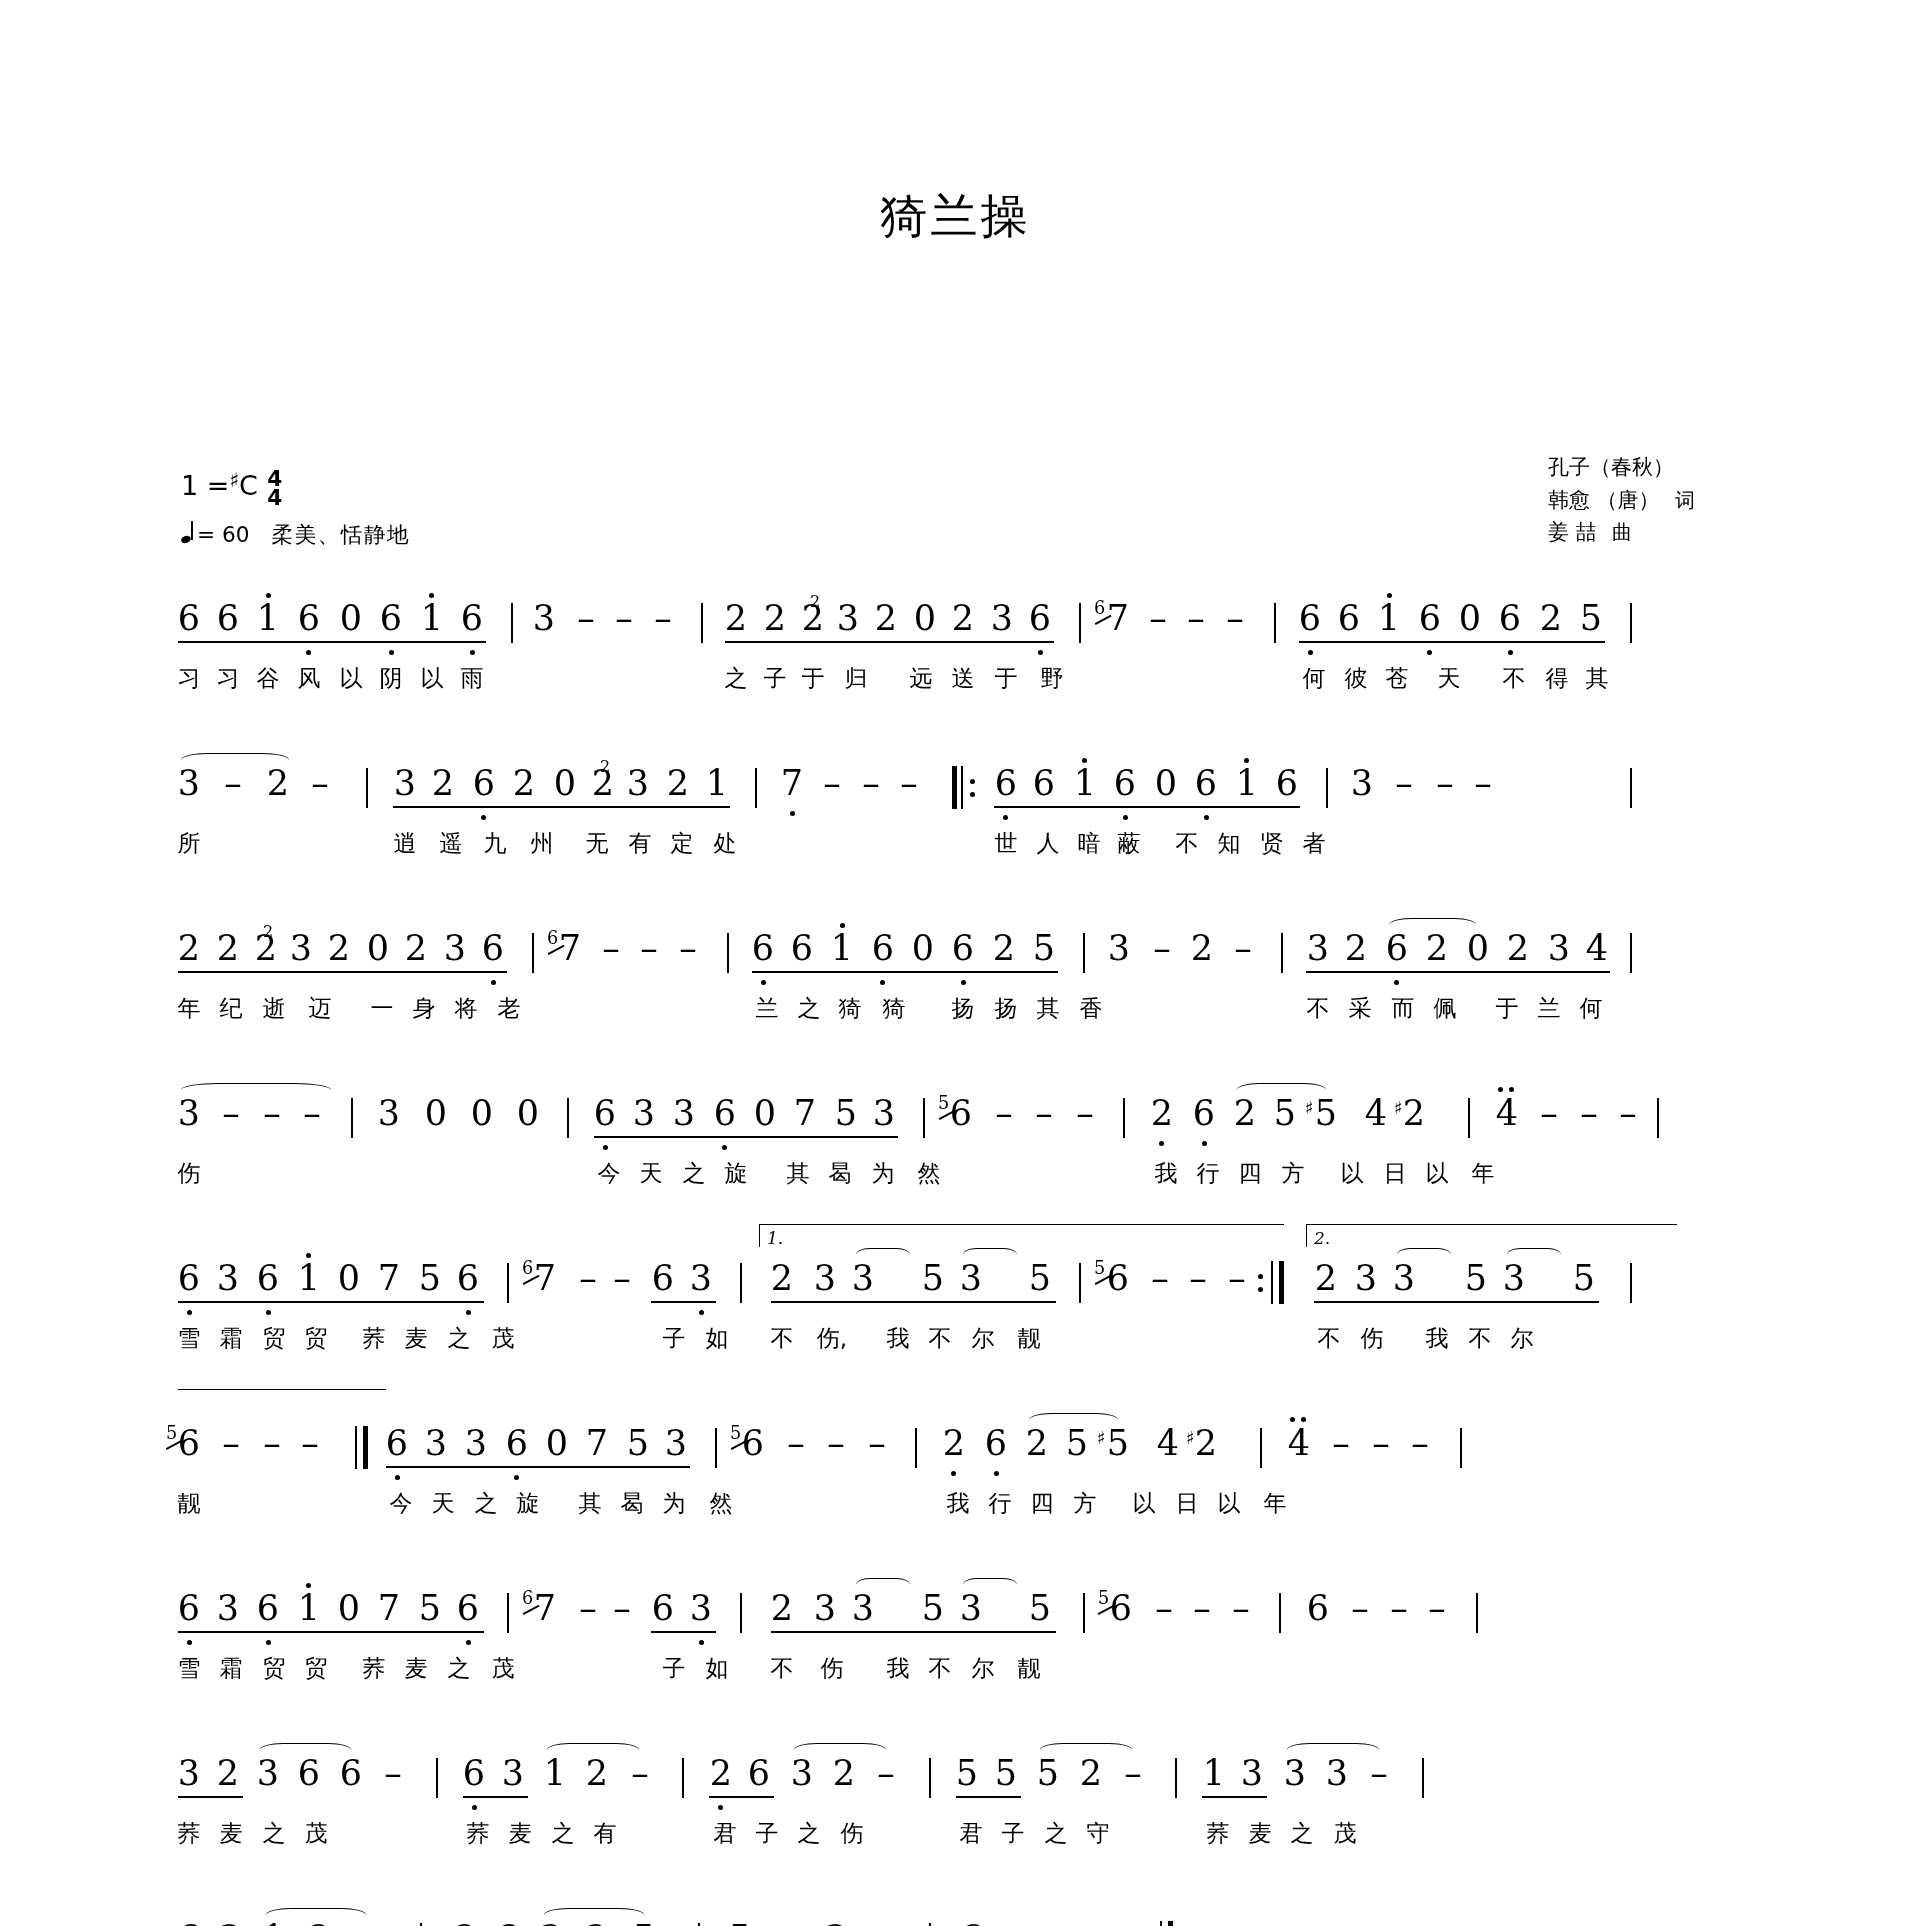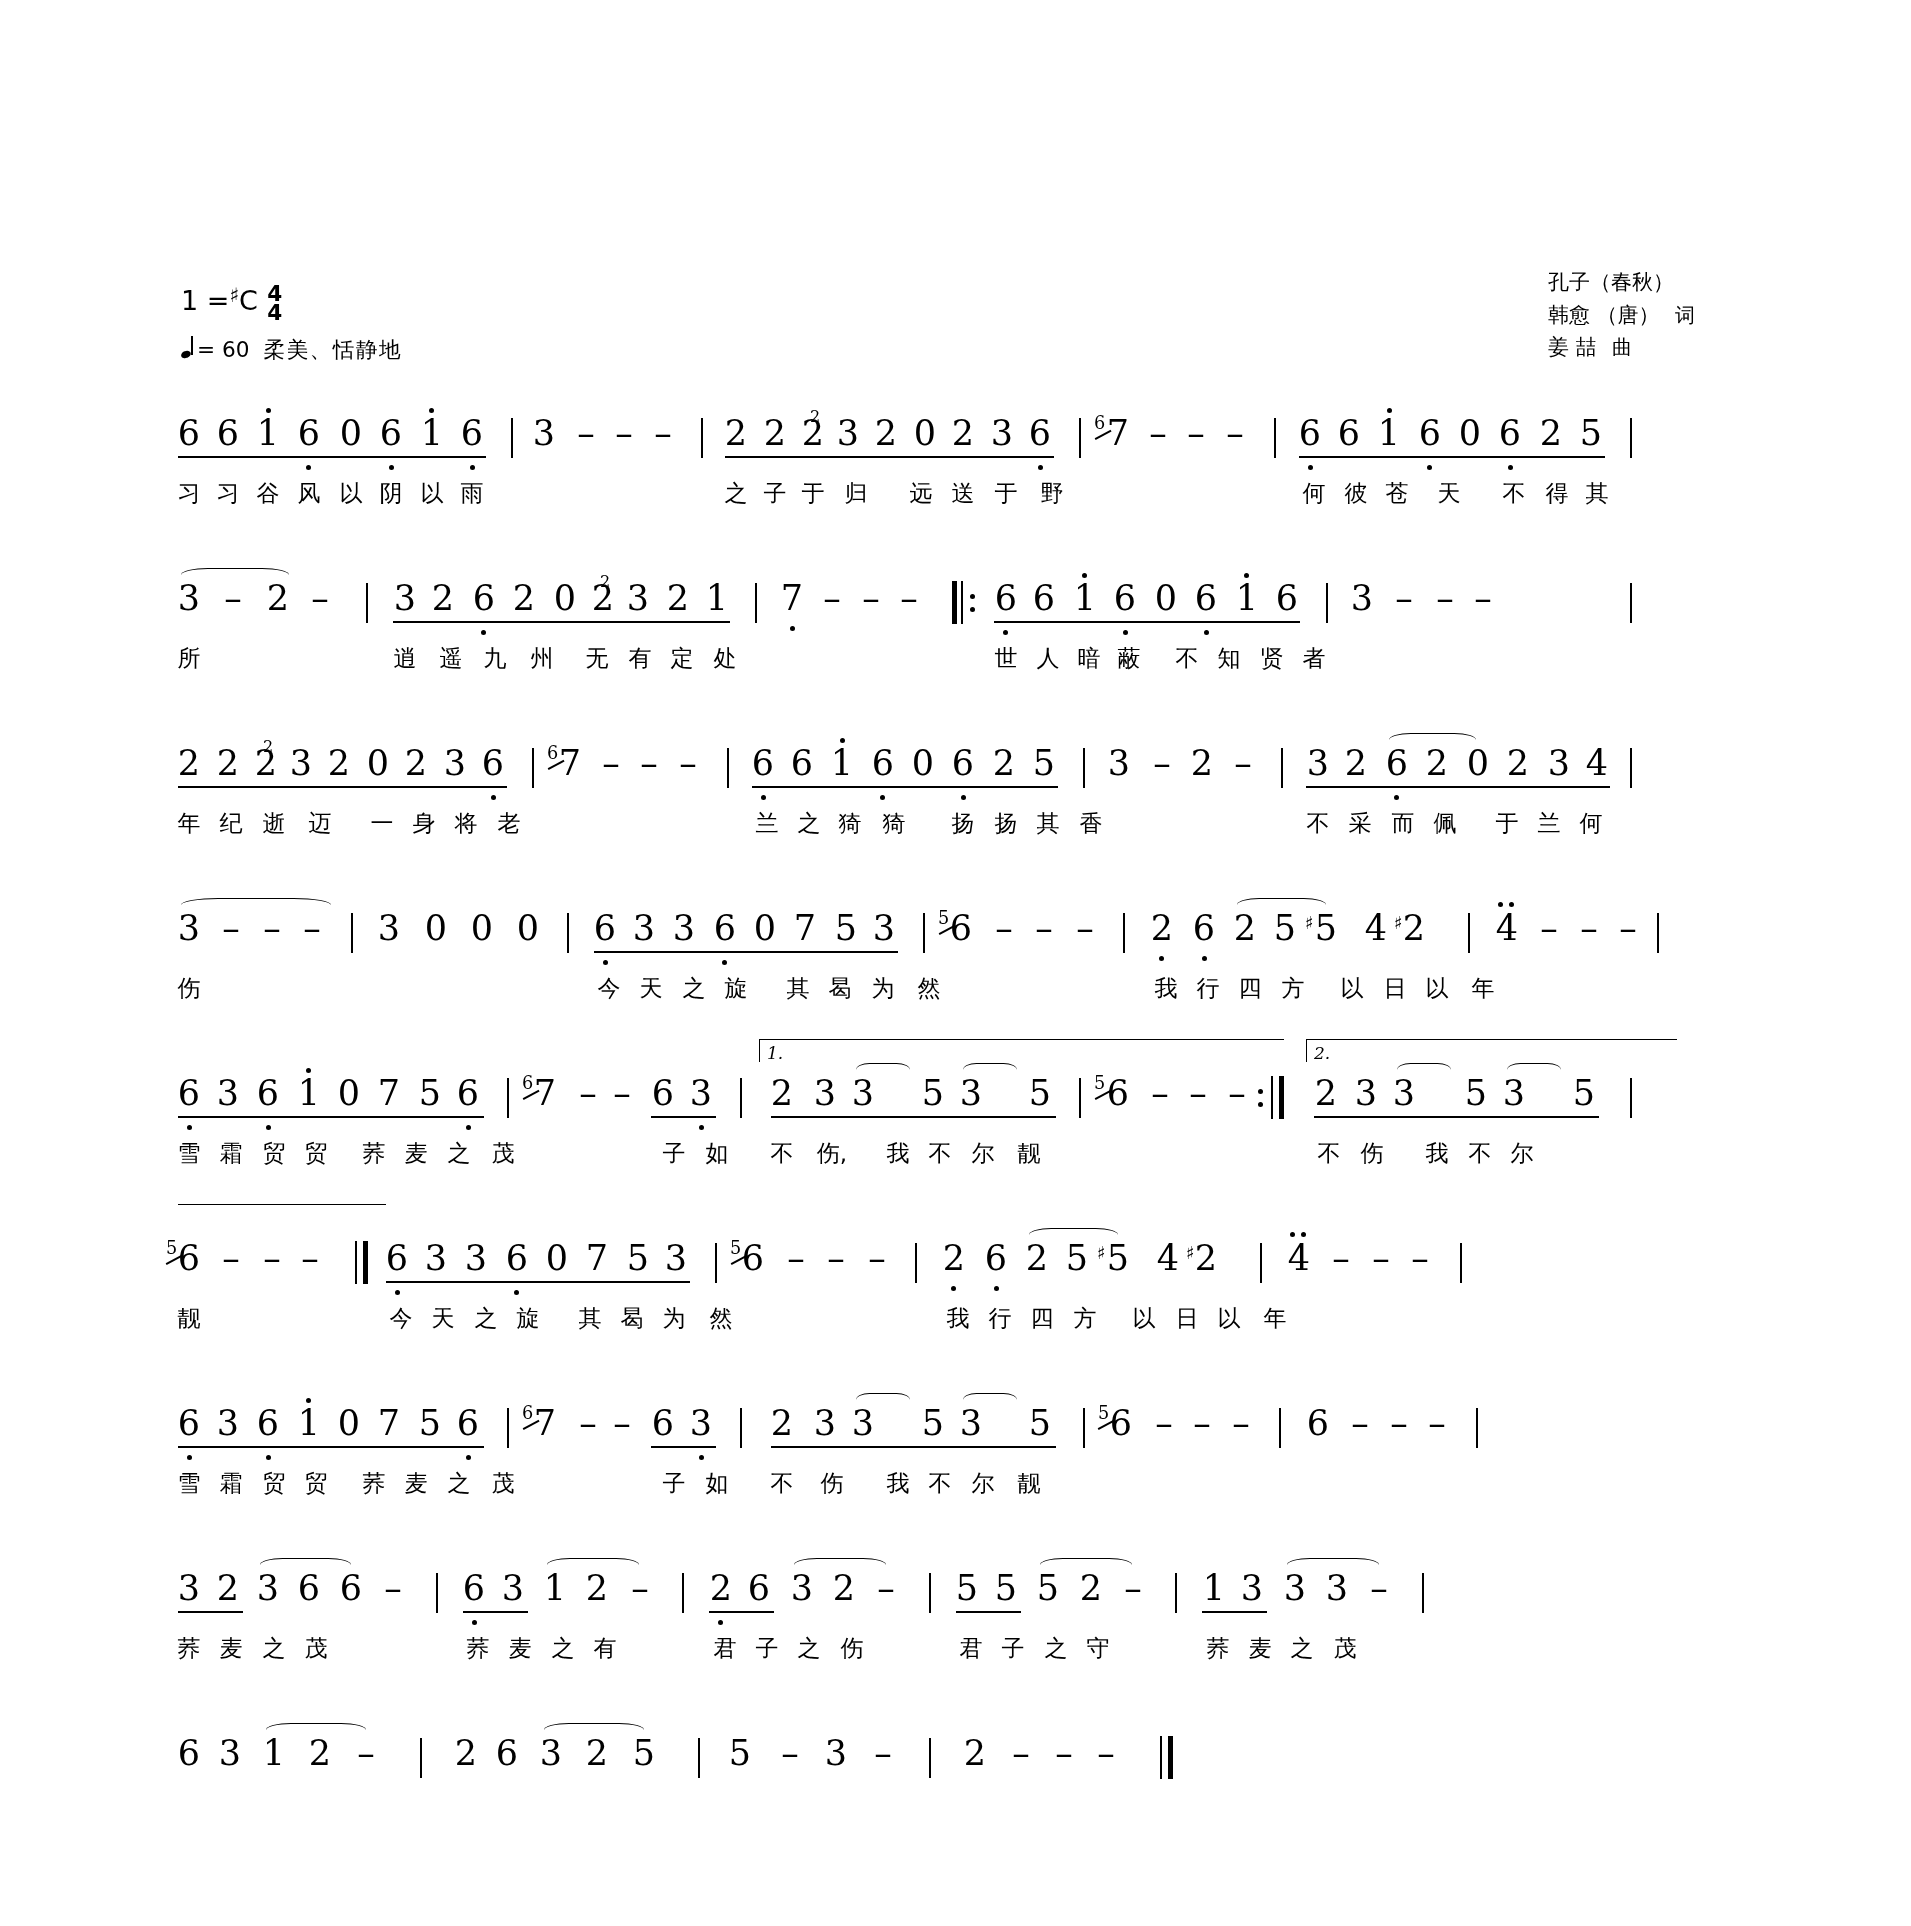--- a/index.html
+++ b/index.html
@@ -94,21 +94,21 @@
     border-radius: 50%;
     transform: rotate(-20deg);
   }
   .note-quarter::after {
     content:"";
     position:absolute;
     right: 0.8px; bottom: 3.9px;
     width: 1.9px; height: 18.5px;
     background:#000;
   }
-  .tempoline .desc { margin-left: 14px; letter-spacing: 1.5px; }
+  .tempoline .desc { margin-left: 22px; letter-spacing: 1.5px; }
 
   
   .systems {
     position: absolute;
     left: 0;
     top: 416px;
     width: 1911px;
   }
   .system {
     position: relative;
@@ -214,20 +214,21 @@
     font-family: "DejaVu Serif", serif;
     font-style: italic;
     font-size: 17px;
   }
 </style>
 </head>
 <body>
 
 <div class="page">
 
+  <div class="title">猗兰操</div>
 
   <div class="credits">
     <span class="cline"><span>孔子（春秋）</span></span>
     <span class="cline"><span>韩愈 （唐）</span><span class="role">词</span></span>
     <span class="cline"><span>姜        喆</span><span class="role">曲</span></span>
   </div>
 
   <div class="keyblock">
     <div class="keyline">
       <span>1 =</span>

